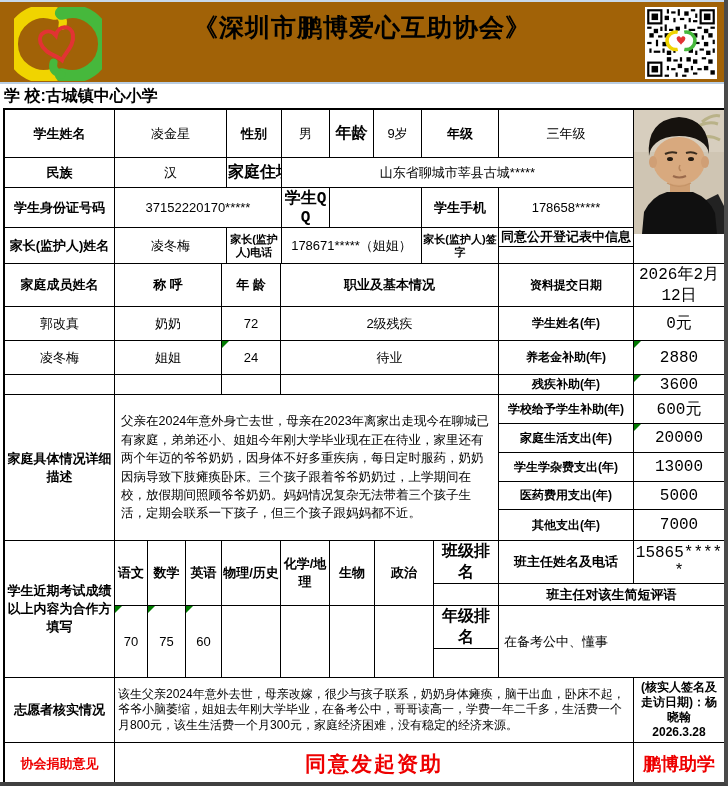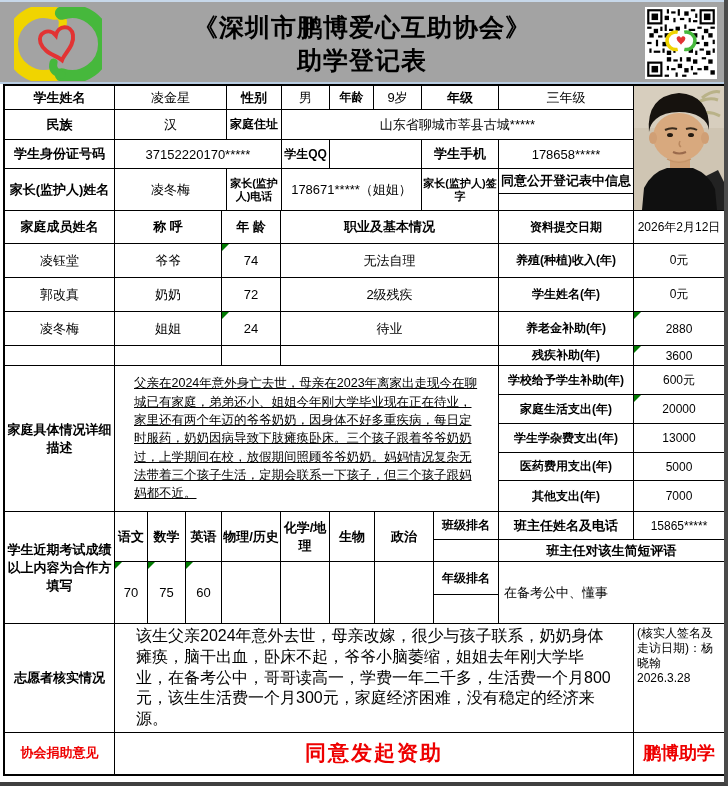--- a/index.html
+++ b/index.html
@@ -3,39 +3,39 @@
 <meta charset="utf-8">
 <style>
   html,body{margin:0;padding:0;background:#fff;}
   .page{
     width:728px;height:786px;box-sizing:border-box;position:relative;
     background:#fff;color:#000;overflow:hidden;
     font-family:"Liberation Sans","DejaVu Sans",sans-serif;
     border-right:4px solid #4a4a4a;border-bottom:4px solid #404040;
   }
   
-  .header{height:84px;position:relative;border-top:2px solid #c7d8ea;border-bottom:2px solid #b9cde2;box-sizing:border-box;background:#a3a3a3;}
+  .header{height:84px;position:relative;border-top:2px solid #c7d8ea;border-bottom:2px solid #b9cde2;box-sizing:border-box;background:#a16207;}
   .logo{position:absolute;left:14px;top:5px;}
   .qr{position:absolute;right:6px;top:5px;}
   .title{ text-align:center;padding-top:9px;font-weight:bold;font-size:25px;line-height:1.3;letter-spacing:1px;}
   .school{height:24px;line-height:24px;font-size:16px;font-weight:bold;padding-left:4px;}
   
   .sheet{margin-left:3px;width:721px;border:1px solid #000;}
   table{border-collapse:collapse;table-layout:fixed;width:721px;}
   table+table{margin-top:-1px;}
   td{border:1px solid #000;text-align:center;vertical-align:middle;font-size:13px;
      padding:0 1px;overflow:hidden;position:relative;word-break:break-all;}
   .b{font-weight:bold;}
-  .s12{font-size:12px;}
+  .s12{font-size:16px;font-family:Liberation Mono, monospace;}
   .s11{font-size:11px;line-height:1.15;}
   .nw{white-space:nowrap;}
   .left{text-align:left;padding:1px 5px;}
-  .desc{font-size:12.5px;line-height:1.47;text-align:left;padding:2px 19px;word-break:break-all;text-decoration:underline;}
-  .vol{font-size:16px;line-height:1.3;text-align:left;padding:2px 21px;word-break:break-all;}
-  .verif{font-size:12px;line-height:1.26;text-align:left;vertical-align:top;padding:2px 3px;font-weight:normal;word-break:break-all;}
+  .desc{font-size:12.5px;line-height:1.47;text-align:left;padding:2px 6px;word-break:break-all;}
+  .vol{font-size:12px;line-height:1.3;text-align:left;padding:2px 3px;word-break:break-all;}
+  .verif{font-size:12px;line-height:1.26;text-align:center;vertical-align:top;padding:2px 3px;font-weight:bold;word-break:break-all;}
   .red{color:#ee0000;font-weight:bold;font-family:Liberation Mono, monospace;}
   .decision{font-size:21px;letter-spacing:2px;}
   .brand{font-size:18px;}
   .photo-cell{padding:0;line-height:0;vertical-align:top;}
   .fin{font-size:12px;font-weight:bold;white-space:nowrap;}
   .note::before{content:"";position:absolute;left:0;top:0;width:0;height:0;
      border-top:7px solid #007a00;border-right:7px solid transparent;}
 </style>
 </head>
 <body>
@@ -49,21 +49,20 @@
         <path d="M46,7 Q58,11 55,21" fill="none" stroke="#f0d400" stroke-width="9" stroke-linecap="round"></path>
         <path d="M54,77 A37,37 0 1 0 54,7" fill="none" stroke="#46b83c" stroke-width="15" stroke-linecap="round"></path>
         <path d="M54,77 Q42,73 45,63" fill="none" stroke="#46b83c" stroke-width="9" stroke-linecap="round"></path>
         <g transform="rotate(-14 50 42)">
           <path d="M50,32 C45,21 30,24 31,36 C32,48 45,54 50,61 C55,54 68,48 69,36 C70,24 55,21 50,32 Z" fill="none" stroke="#e23333" stroke-width="4.5"></path>
         </g>
       </svg>
     </span>
     <div class="title">
       <div>《深圳市鹏博爱心互助协会》</div>
-      <div>助学登记表</div>
     </div>
     <span class="qr">
       <svg width="74" height="72" viewBox="0 0 33 33">
         <rect width="33" height="33" fill="#fff"></rect>
         <g fill="#000">
           <rect x="1" y="1" width="7" height="7"></rect>
             <rect x="25" y="1" width="7" height="7"></rect>
             <rect x="1" y="25" width="7" height="7"></rect>
           <rect x="2" y="2" width="5" height="5" fill="#fff"></rect>
             <rect x="26" y="2" width="5" height="5" fill="#fff"></rect>
@@ -136,37 +135,38 @@
             <rect x="22" y="30" width="2" height="1"></rect>
         </g>
         <circle cx="16.5" cy="15.5" r="4.8" fill="#fff"></circle>
         <path d="M15,11.6 A4,4 0 1 0 15,19.4" fill="none" stroke="#f0d400" stroke-width="1.6"></path>
         <path d="M18,19.4 A4,4 0 1 0 18,11.6" fill="none" stroke="#46b83c" stroke-width="1.6"></path>
         <path d="M16.5,14.2 C16,13 14.4,13.3 14.5,14.6 C14.6,15.8 16,16.5 16.5,17.3 C17,16.5 18.4,15.8 18.5,14.6 C18.6,13.3 17,13 16.5,14.2 Z" fill="#e23333"></path>
       </svg>
     </span>
   </div>
 
+  <div class="school">学 校:古城镇中心小学</div>
 
   <div class="sheet">
 
     <table>
       <colgroup>
           <col style="width:110px">
           <col style="width:112px">
           <col style="width:55px">
           <col style="width:48px">
           <col style="width:44px">
           <col style="width:48px">
           <col style="width:77px">
           <col style="width:135px">
           <col style="width:91px">
         </colgroup>
       <tbody>
-          <tr style="height:24px">
+          <tr style="height:48px">
         <td class="b">学生姓名</td>
         <td>凌金星</td>
         <td class="b">性别</td>
         <td>男</td>
         <td class="b s12">年龄</td>
         <td>9岁</td>
         <td class="b">年级</td>
         <td>三年级</td>
         <td class="photo-cell" rowspan="5">
           <svg width="90" height="124" viewBox="0 0 90 124">
@@ -229,28 +229,20 @@
       <tbody>
           <tr style="height:33px">
         <td class="b">家庭成员姓名</td>
         <td class="b">称  呼</td>
         <td class="b">年  龄</td>
         <td class="b">职业及基本情况</td>
         <td class="fin">资料提交日期</td>
         <td class="s12">2026年2月12日</td>
       </tr>
       <tr style="height:34px">
-        <td>凌钰堂</td>
-        <td>爷爷</td>
-        <td class="note">74</td>
-        <td>无法自理</td>
-        <td class="fin">养殖(种植)收入(年)</td>
-        <td class="s12">0元</td>
-      </tr>
-      <tr style="height:34px">
         <td>郭改真</td>
         <td>奶奶</td>
         <td>72</td>
         <td>2级残疾</td>
         <td class="fin">学生姓名(年)</td>
         <td class="s12">0元</td>
       </tr>
       <tr style="height:34px">
         <td>凌冬梅</td>
         <td>姐姐</td>

